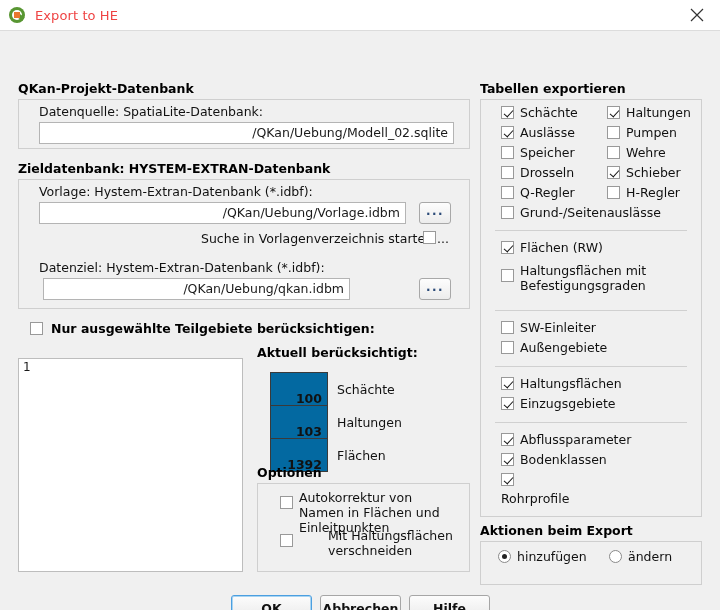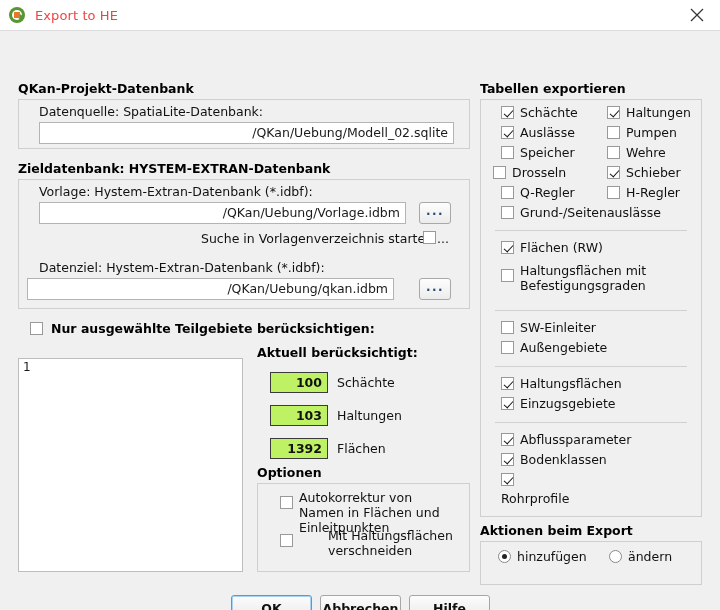--- a/index.html
+++ b/index.html
@@ -136,23 +136,23 @@
     left: 3px; top: 3px; width: 5px; height: 5px;
     border-radius: 50%; background: #222;
   }
 
   .sep { height: 1px; background: #d0d0d0; }
 
   
   .counter-box {
     width: 58px; height: 21px;
     border: 1px solid #3a3a3a;
-    background: #bef264;
+    background: #0369a1;
     text-align: right;
-    padding: 0 5px;
+    padding: 16px 5px;
     line-height: 19px;
     font-weight: bold;
     font-size: 12.5px;
   }
 
   
   .btn {
     height: 26px;
     border: 1px solid #a6a6a6;
     border-radius: 3px;
@@ -209,21 +209,21 @@
   <div class="abs grp-title" style="left:18px; top:130px;">Zieldatenbank: HYSTEM-EXTRAN-Datenbank</div>
   <div class="abs panel" style="left:18px; top:148px; width:452px; height:130px;">
     <div style="position:absolute; left:20px; top:4px;">Vorlage: Hystem-Extran-Datenbank (*.idbf):</div>
     <div class="tinput" style="position:absolute; left:20px; top:22px; width:367px;">/QKan/Uebung/Vorlage.idbm</div>
     <div class="browse" style="position:absolute; left:400px; top:22px;">...</div>
 
     <div style="position:absolute; left:182px; top:51px;">Suche in Vorlagenverzeichnis starten ...</div>
     <div class="cb" style="position:absolute; left:404px; top:51px;"></div>
 
     <div style="position:absolute; left:20px; top:80px;">Datenziel: Hystem-Extran-Datenbank (*.idbf):</div>
-    <div class="tinput" style="position:absolute; left:8px; top:98px; width:367px;">/QKan/Uebung/qkan.idbm</div>
+    <div class="tinput" style="position:absolute; left:24px; top:98px; width:307px;">/QKan/Uebung/qkan.idbm</div>
     <div class="browse" style="position:absolute; left:400px; top:98px;">...</div>
   </div>
 
   <div class="abs" style="left:30px; top:290px; display:flex; align-items:center; gap:8px;">
     <div class="cb"></div>
     <div class="grp-title">Nur ausgewählte Teilgebiete berücksichtigen:</div>
   </div>
 
   <div class="abs listbox" style="left:18px; top:327px; width:225px; height:214px;">
     <div class="item">1</div>
@@ -280,21 +280,21 @@
 
     <div class="cbrow" style="position:absolute; left:20px; top:46px;">
       <div class="cb"></div>
       <div class="lbl">Speicher</div>
     </div>
     <div class="cbrow" style="position:absolute; left:126px; top:46px;">
       <div class="cb"></div>
       <div class="lbl">Wehre</div>
     </div>
 
-    <div class="cbrow" style="position:absolute; left:12px; top:66px;">
+    <div class="cbrow" style="position:absolute; left:20px; top:66px;">
       <div class="cb"></div>
       <div class="lbl">Drosseln</div>
     </div>
     <div class="cbrow" style="position:absolute; left:126px; top:66px;">
       <div class="cb checked"></div>
       <div class="lbl">Schieber</div>
     </div>
 
     <div class="cbrow" style="position:absolute; left:20px; top:86px;">
       <div class="cb"></div>

